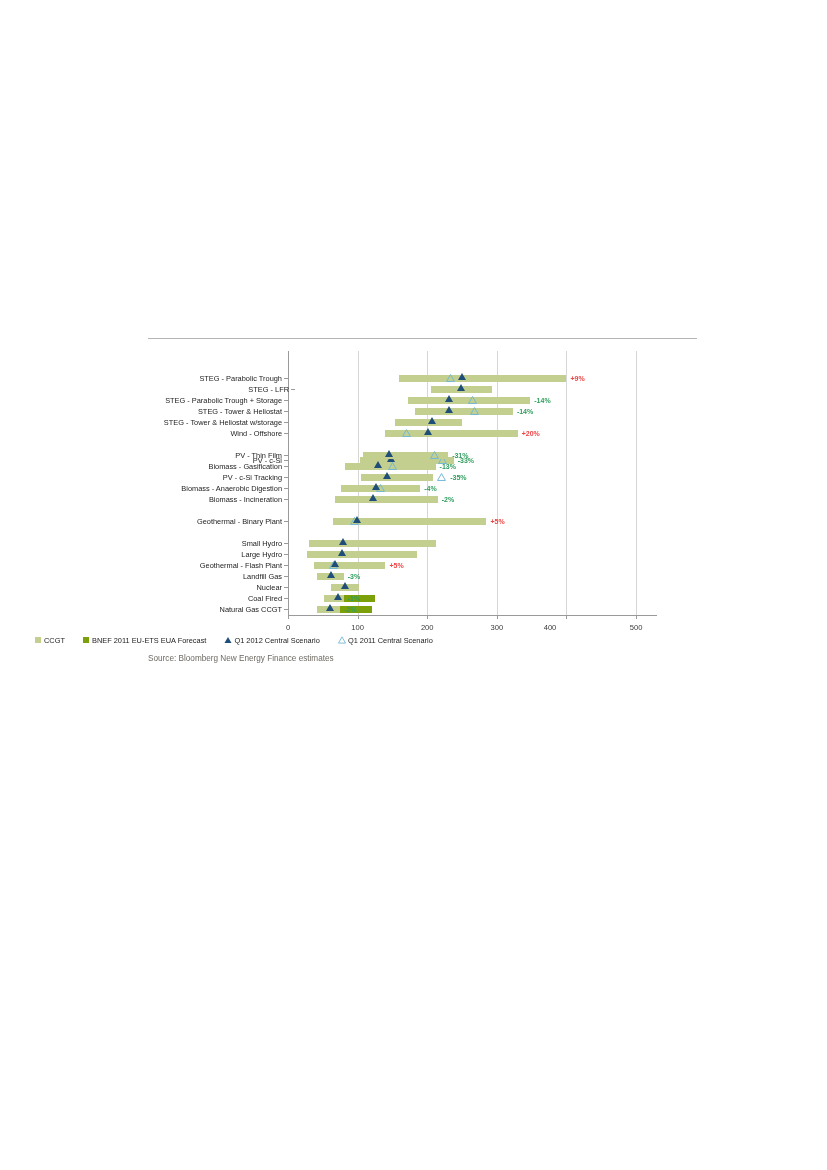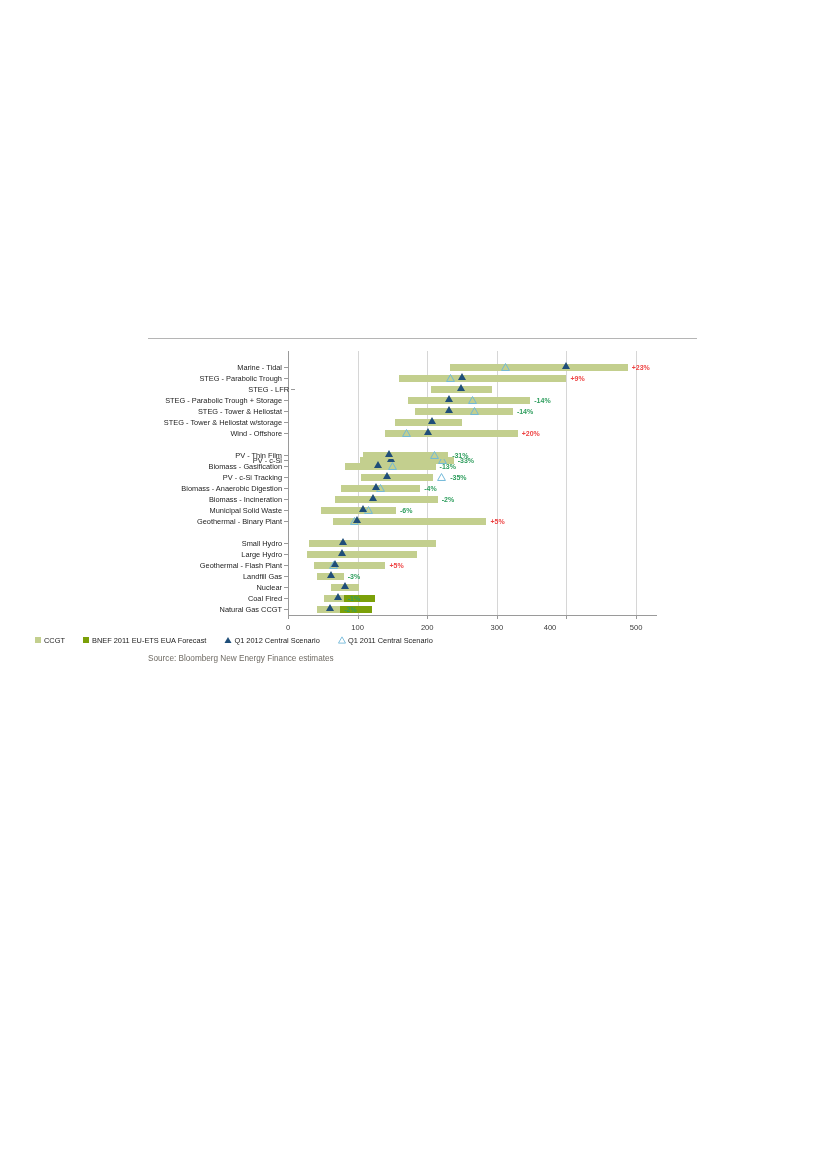--- a/index.html
+++ b/index.html
@@ -220,30 +220,20 @@
         <div class="gridline" style="left: 208.868px;"></div>
         <div class="tickmark" style="left: 208.868px;"></div>
         <div class="xtick-label" style="left: 208.868px;">300</div>
         <div class="gridline" style="left: 278.491px;"></div>
         <div class="tickmark" style="left: 278.491px;"></div>
         <div class="xtick-label" style="left: 262px;">400</div>
         <div class="gridline" style="left: 348.113px;"></div>
         <div class="tickmark" style="left: 348.113px;"></div>
         <div class="xtick-label" style="left: 348.113px;">500</div>
         <div class="axis-line-h"></div>
-        <div class="row" style="top: 11px; height: 11px;">
-          <div class="cat-label">Marine - Tidal</div>
-          <div class="tick-label-row"></div>
-          <div class="bar" style="left: 161.525px; width: 178.234px;"></div>
-          <svg viewBox="0 0 10 9" class="marker-svg" style="left: 213.419px;">
-            <polygon points="5,0.6 9.4,8.4 0.6,8.4" fill="none" stroke="#6fb7d8" stroke-width="1.1"></polygon>
-          </svg>
-          <div class="marker solid" style="left: 274.291px; border-bottom-color: rgb(31, 78, 121);"></div>
-          <div class="pct pos" style="left: 343.758px;">+23%</div>
-        </div>
         <div class="row" style="top: 22px; height: 11px;">
           <div class="cat-label">STEG - Parabolic Trough</div>
           <div class="tick-label-row"></div>
           <div class="bar" style="left: 111.396px; width: 167.094px;"></div>
           <svg viewBox="0 0 10 9" class="marker-svg" style="left: 157.721px;">
             <polygon points="5,0.6 9.4,8.4 0.6,8.4" fill="none" stroke="#6fb7d8" stroke-width="1.1"></polygon>
           </svg>
           <div class="marker solid" style="left: 169.857px; border-bottom-color: rgb(31, 78, 121);"></div>
           <div class="pct pos" style="left: 282.491px;">+9%</div>
         </div>
@@ -338,30 +328,20 @@
           </svg>
           <div class="marker solid" style="left: 84.2208px; border-bottom-color: rgb(31, 78, 121);"></div>
           <div class="pct neg" style="left: 136.283px;">-4%</div>
         </div>
         <div class="row" style="top: 143px; height: 11px;">
           <div class="cat-label">Biomass - Incineration</div>
           <div class="tick-label-row"></div>
           <div class="bar" style="left: 47.3434px; width: 102.345px;"></div>
           <div class="marker solid" style="left: 81.4358px; border-bottom-color: rgb(31, 78, 121);"></div>
           <div class="pct neg" style="left: 153.689px;">-2%</div>
-        </div>
-        <div class="row" style="top: 154px; height: 11px;">
-          <div class="cat-label">Municipal Solid Waste</div>
-          <div class="tick-label-row"></div>
-          <div class="bar" style="left: 33.4189px; width: 74.4962px;"></div>
-          <svg viewBox="0 0 10 9" class="marker-svg" style="left: 75.566px;">
-            <polygon points="5,0.6 9.4,8.4 0.6,8.4" fill="none" stroke="#6fb7d8" stroke-width="1.1"></polygon>
-          </svg>
-          <div class="marker solid" style="left: 70.9925px; border-bottom-color: rgb(31, 78, 121);"></div>
-          <div class="pct neg" style="left: 111.915px;">-6%</div>
         </div>
         <div class="row" style="top: 165px; height: 11px;">
           <div class="cat-label">Geothermal - Binary Plant</div>
           <div class="tick-label-row"></div>
           <div class="bar" style="left: 44.5585px; width: 153.866px;"></div>
           <svg viewBox="0 0 10 9" class="marker-svg" style="left: 61.6415px;">
             <polygon points="5,0.6 9.4,8.4 0.6,8.4" fill="none" stroke="#6fb7d8" stroke-width="1.1"></polygon>
           </svg>
           <div class="marker solid" style="left: 65.4226px; border-bottom-color: rgb(31, 78, 121);"></div>
           <div class="pct pos" style="left: 202.425px;">+5%</div>

